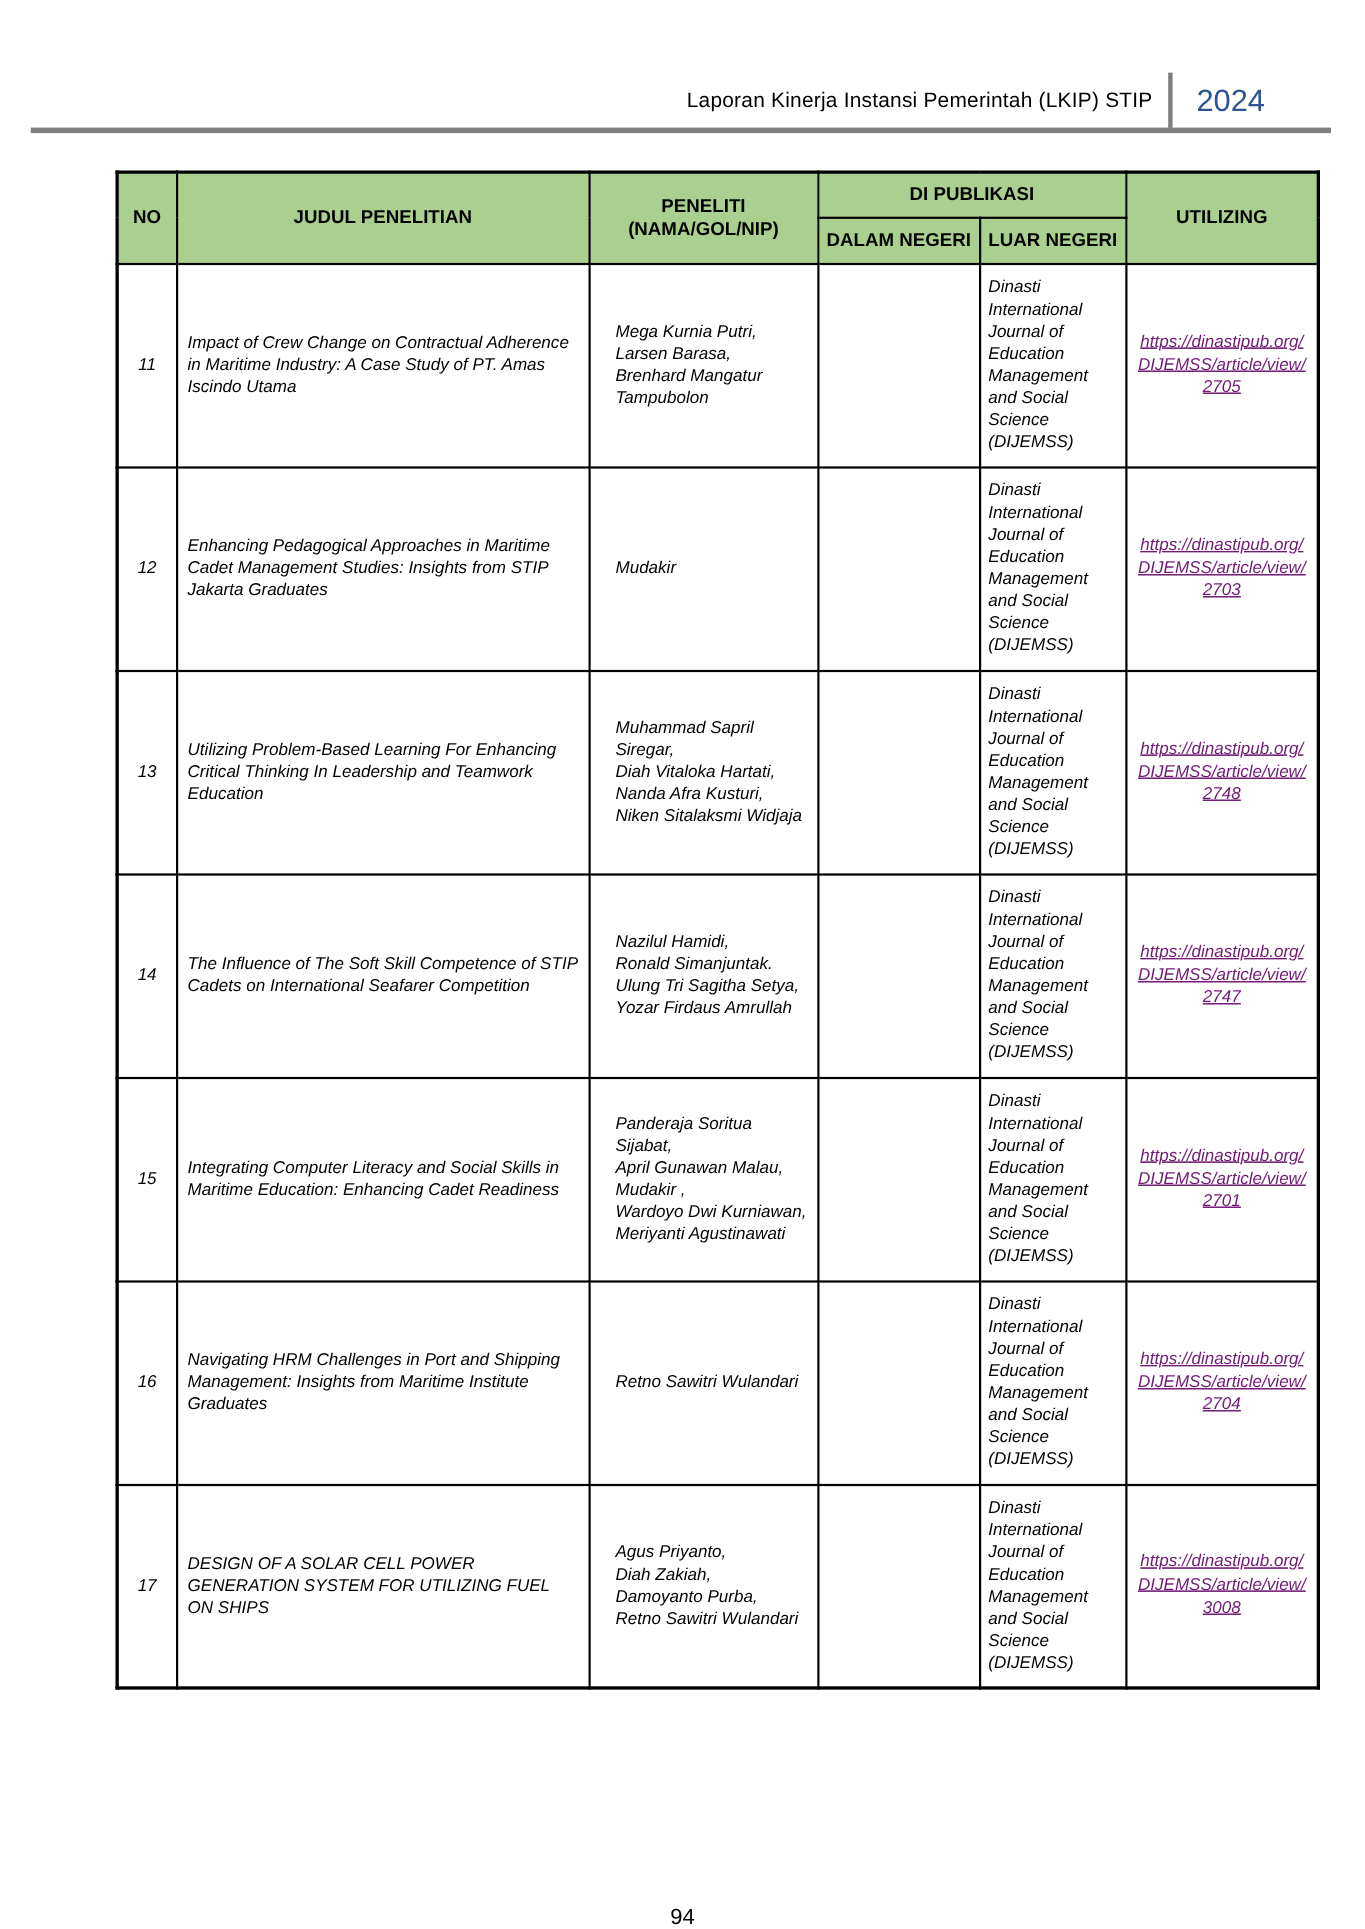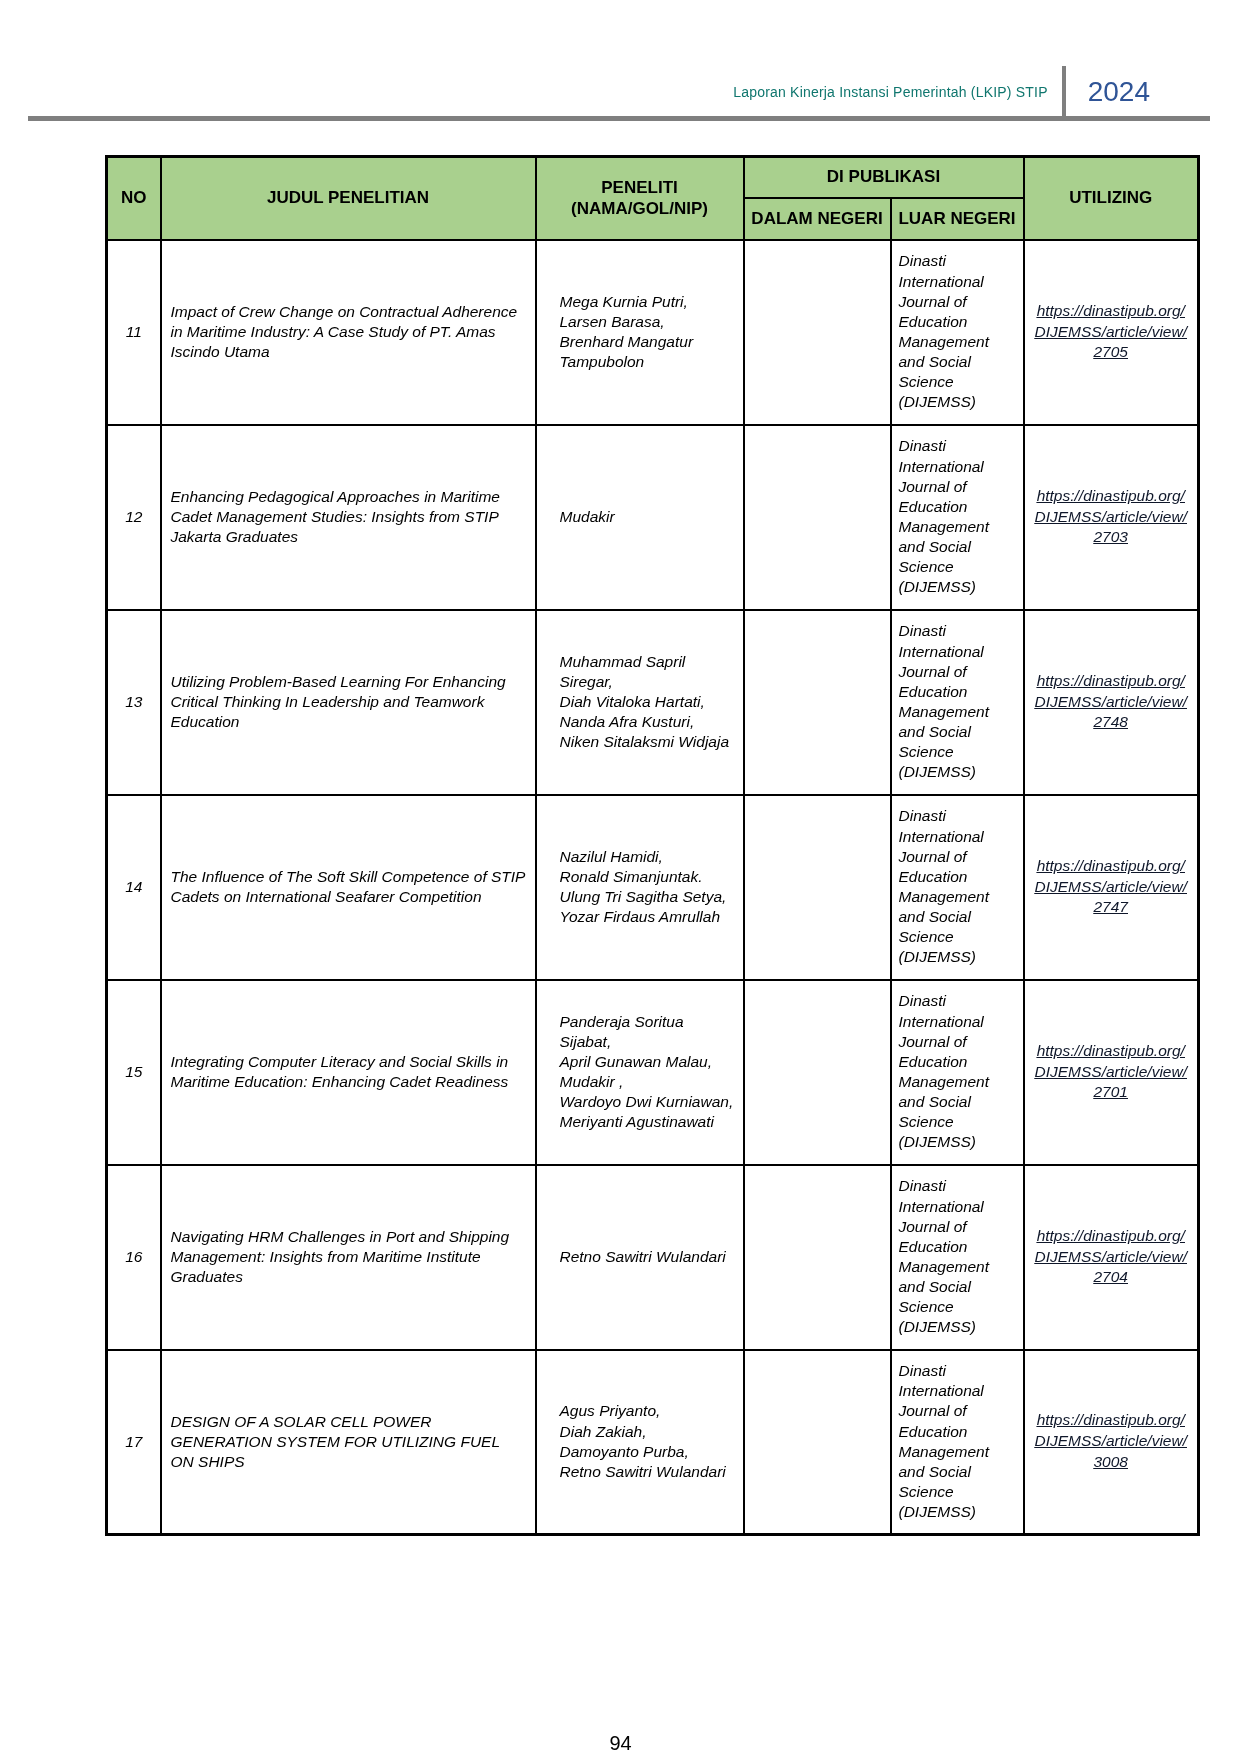--- a/index.html
+++ b/index.html
@@ -11,21 +11,21 @@
     font-family:"Liberation Sans", sans-serif;
     color:#000;
     overflow:hidden;
   }
 
   
   .top-header {
     position:absolute; top:66px; left:0; width:1150px; height:52px;
     display:flex; justify-content:flex-end; align-items:center;
   }
-  .hdr-title { font-size:14px; color:#0f766e; letter-spacing:0.2px; }
+  .hdr-title { font-size:19px; color:#000000; letter-spacing:0.2px; }
   .hdr-vbar { width:4px; height:52px; background:#7f7f7f; margin-left:14px; }
   .hdr-year { font-size:28px; color:#2F5496; margin-left:22px; font-weight:500; }
   .hdr-rule {
     position:absolute; top:116px; left:28px; width:1182px; height:5px;
     background:#7f7f7f;
   }
 
   
   table.research {
     position:absolute; top:155px; left:105px;
@@ -54,21 +54,21 @@
   tbody td { font-size:15.5px; line-height:1.3;font-style:italic; }
 
   td.c-no   { text-align:center; }
   td.c-judul{ text-align:left; padding:6px 9px; }
   td.c-pen  { text-align:left; padding:6px 7px; }
   td.c-pen span { display:block;padding-left:16px; }
   td.c-dn   { }
   td.c-ln   { text-align:left; padding:6px 7px; }
   td.c-ln   { word-wrap:break-word; }
   td.c-ket  { text-align:center; padding:4px 6px; }
-  a.pub-link { color:#0f172a; text-decoration:underline; cursor:pointer; }
+  a.pub-link { color:#701a75; text-decoration:underline; cursor:pointer; }
   a.pub-link span { display:block; line-height:1.35; text-decoration:underline; }
 
   
   .page-number {
     position:absolute; top:1732px; left:0; width:1241px;
     text-align:center; font-size:20px;
   }
 </style>
 </head>
 <body>

